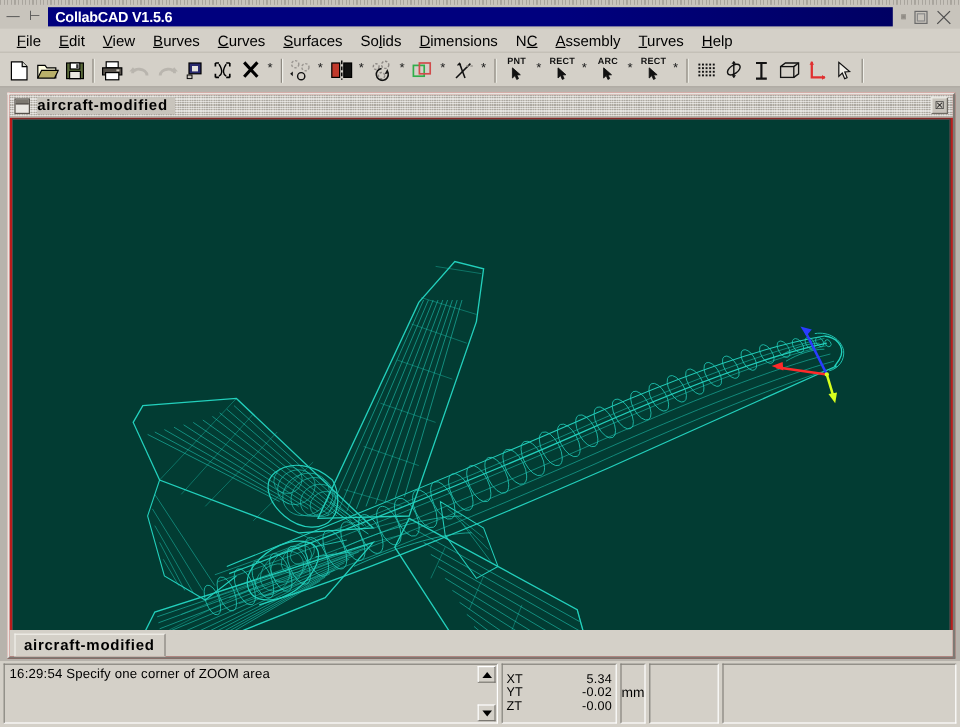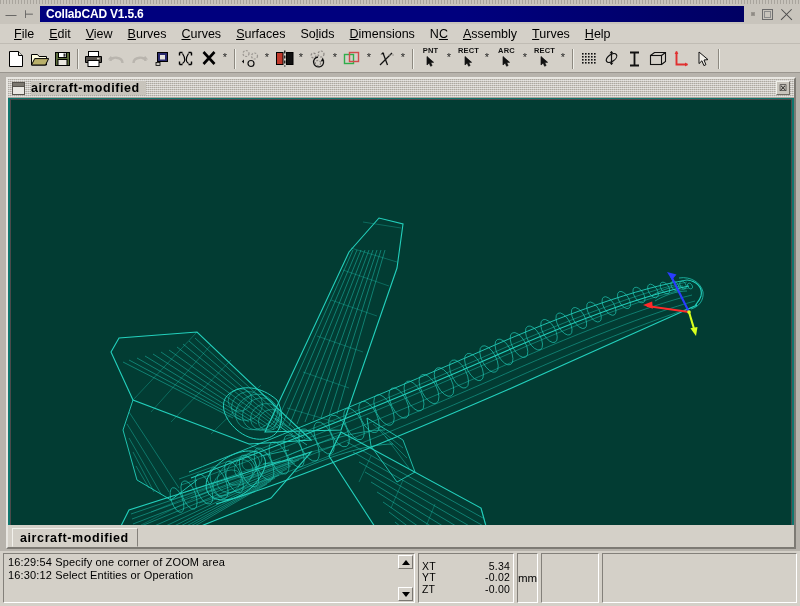--- a/index.html
+++ b/index.html
@@ -195,21 +195,21 @@
     left: 0; top: 73px;
     width: 800px; height: 478px;
     background: #b7b3ac;
     box-sizing: border-box;
     padding: 4px 4px 0 6px;
   }
   .doc-window {
     position: relative;
     width: 790px;
     height: 472px;
-    background: #0f766e;
+    background: #b91c1c;
     border: 2px solid;
     border-color: #e8e6e1 #7d7a74 #7d7a74 #e8e6e1;
     box-sizing: border-box;
   }
   .doc-title {
     height: 19px;
     background: #c8c4bc;
     display: flex;
     align-items: center;
     padding: 0 2px 0 4px;
@@ -957,24 +957,20 @@
   </div>
 
   <div class="statusbar">
 
     <div class="msg-panel sunk">
       <div class="msg-list">
         <div class="msg-line">
           <span>16:29:54</span>
           <span>Specify one corner of ZOOM area</span>
         </div>
-        <div class="msg-line">
-          <span>16:30:12</span>
-          <span>Select Entities or Operation</span>
-        </div>
       </div>
       <div class="msg-scroll">
         <div class="sb-arrow up">
             <i></i>
           </div>
         <div class="sb-arrow dn">
             <i></i>
           </div>
       </div>
     </div>

